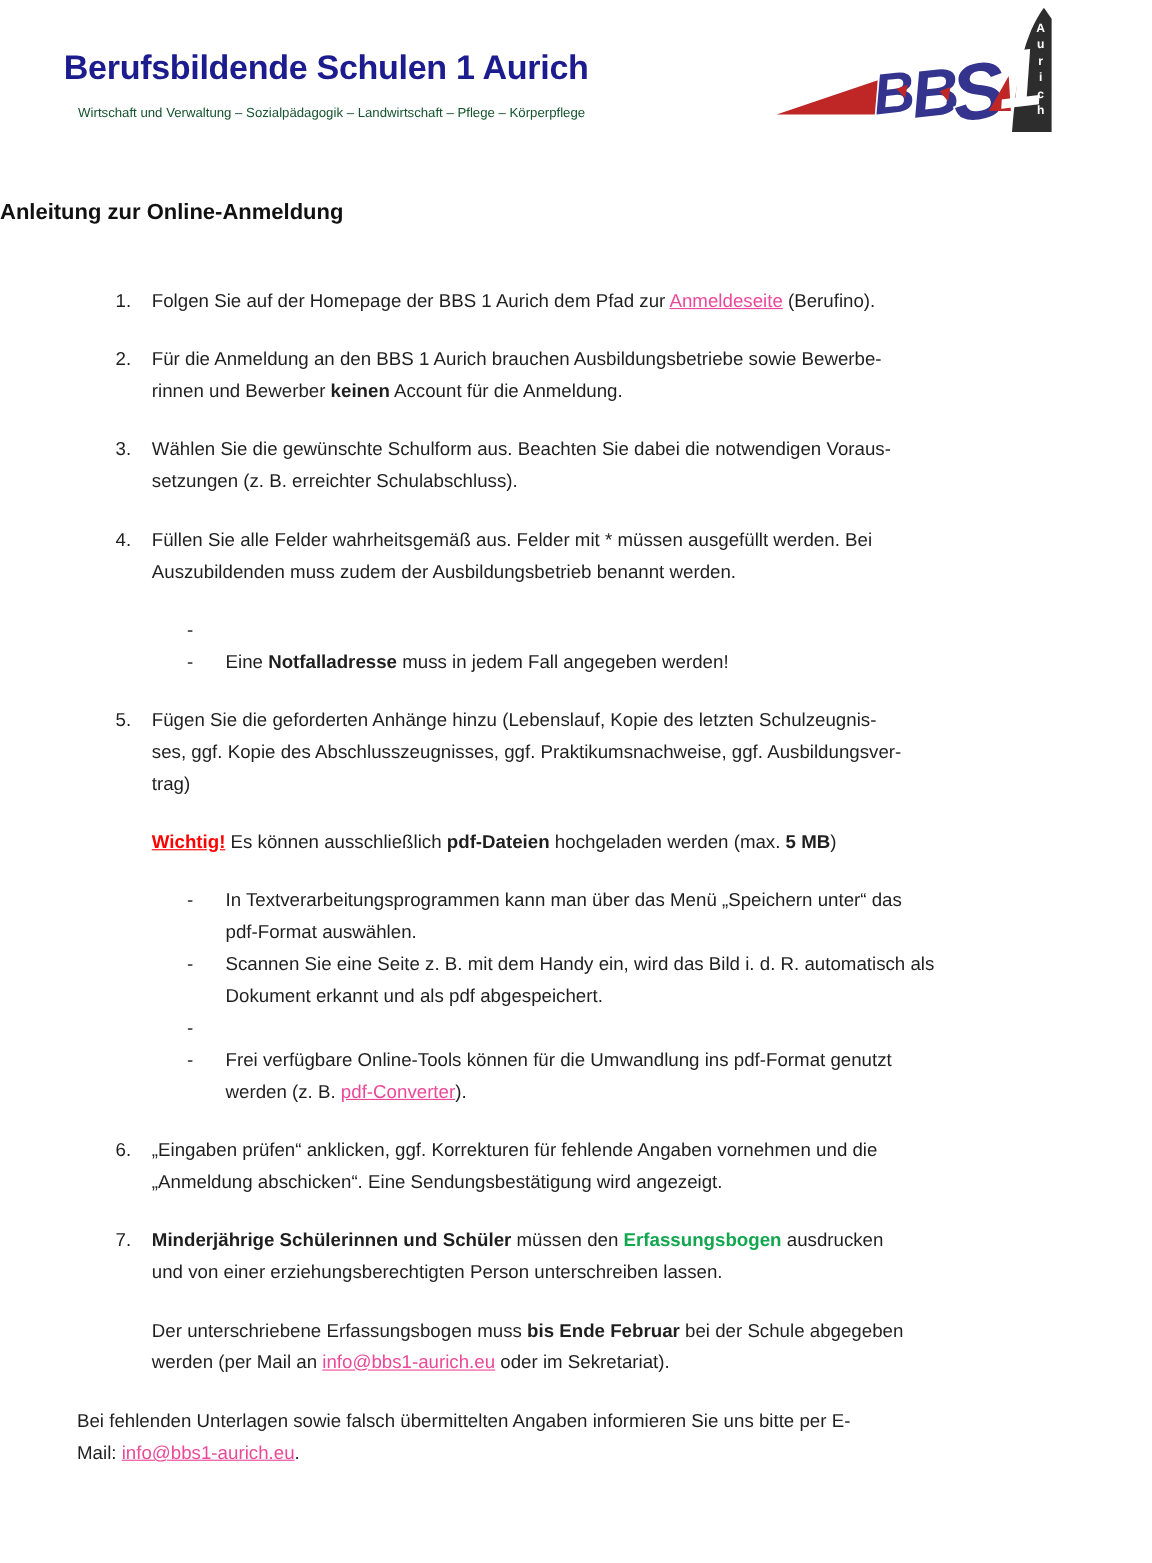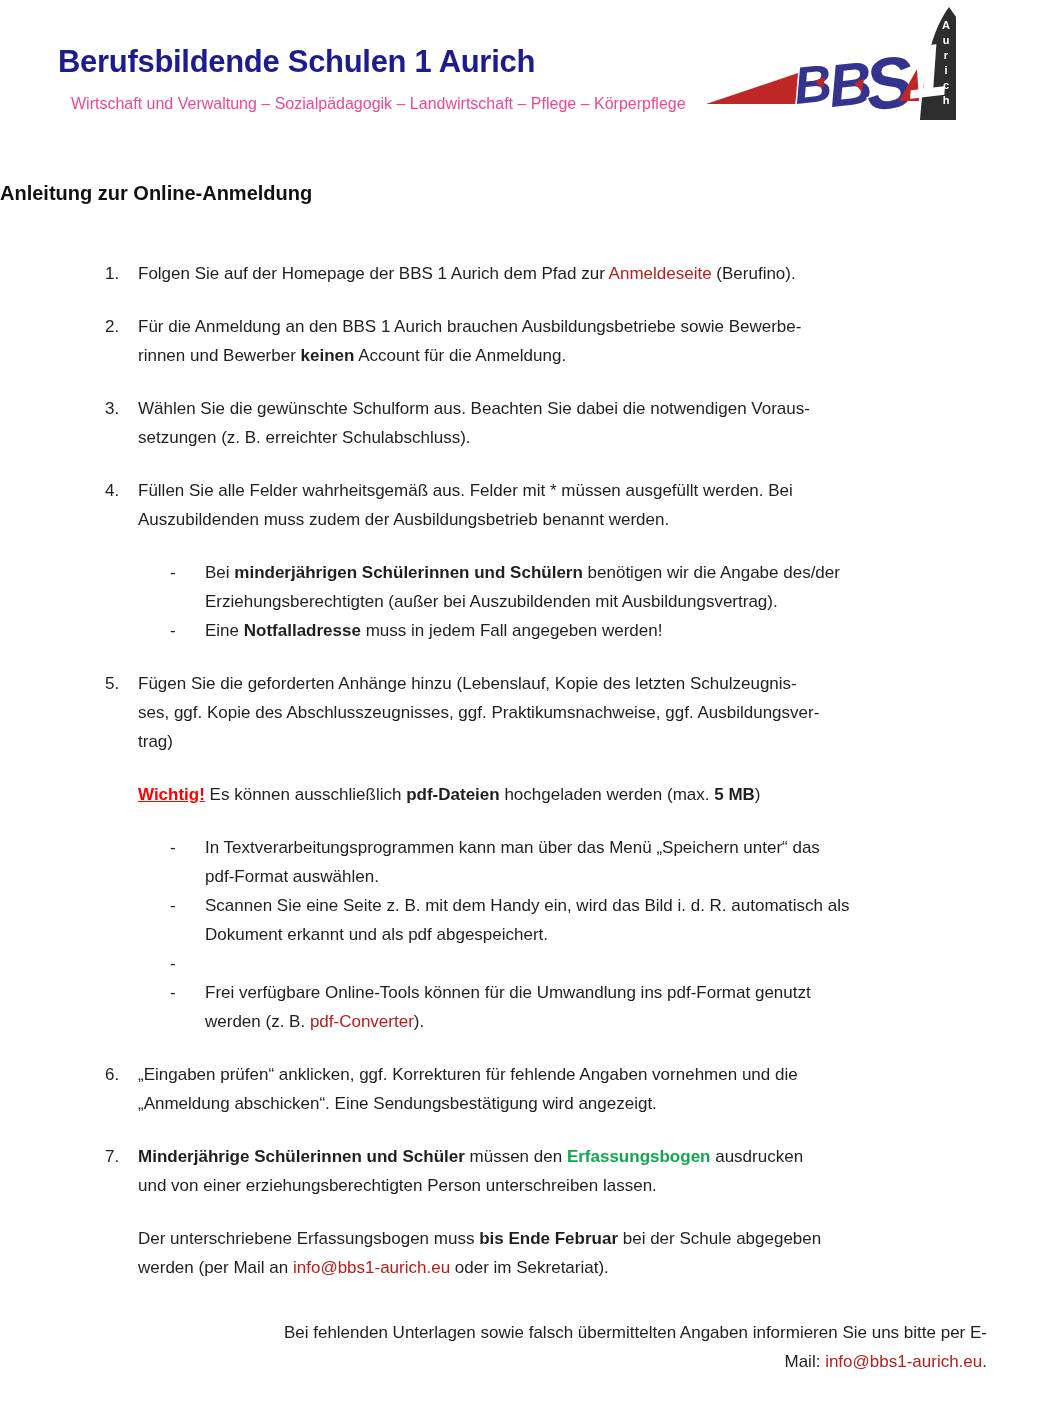--- a/index.html
+++ b/index.html
@@ -13,43 +13,43 @@
   }
   
   .header { position:relative; height:130px; }
   .school-name {
     position:absolute; left:58px; top:44px;
     font-size:31px; font-weight:bold; color:#1c1c8f;
     letter-spacing:-0.3px; margin:0;
   }
   .school-sub {
     position:absolute; left:71px; top:95px;
-    font-size:16px; color:#ec4899;
+    font-size:12px; color:#14532d;
   }
   .logo { position:absolute; top:7px; right:84px; width:260px; height:114px; }
   .logo text { font-family:"Liberation Sans", sans-serif; }
   
   .doc-title {
     margin:52px 0 0 0;
     text-align:left;
     font-size:20px; font-weight:bold; color:#111;
   }
   .body { padding:0 60px 0 70px; font-size:17px; line-height:29px; }
   .row { display:flex; align-items:flex-start; margin-top:24px; }
   .row.tight { margin-top:0; }
   .row.first { margin-top:54px; }
   .num  { flex:0 0 33px; margin-left:35px; }
   .dash { flex:0 0 35px; margin-left:100px; }
   .txt  { flex:1 1 auto; white-space:pre-wrap; }
   .para { margin-top:24px; margin-left:68px; white-space:pre-wrap; }
-  .footer { margin-top:36px; margin-left:0; white-space:pre-wrap;text-align:right; }
+  .footer { margin-top:24px; margin-left:0; white-space:pre-wrap; }
   .b { font-weight:bold; }
   .red-b { font-weight:bold; color:#fe0000;text-decoration:underline; }
   .green-b { font-weight:bold; color:#12a74f; }
-  a.lnk { color:#b91c1c; cursor:pointer; }
+  a.lnk { color:#ec4899; text-decoration:underline; cursor:pointer; }
 </style>
 </head>
 <body>
 
 <div class="page">
 
   <div class="header">
     <h1 class="school-name">Berufsbildende Schulen 1 Aurich</h1>
     <div class="school-sub">Wirtschaft und Verwaltung – Sozialpädagogik – Landwirtschaft – Pflege – Körperpflege</div>
 
@@ -97,22 +97,20 @@
     </div>
 
     <div class="row">
       <span class="num">4.</span>
       <span class="txt">Füllen Sie alle Felder wahrheitsgemäß aus. Felder mit * müssen ausgefüllt werden. Bei
 Auszubildenden muss zudem der Ausbildungsbetrieb benannt werden.</span>
     </div>
 
     <div class="row">
       <span class="dash">-</span>
-      <span class="txt"><span>Bei </span><span class="b">minderjährigen Schülerinnen und Schülern</span><span> benötigen wir die Angabe des/der
-Erziehungsberechtigten (außer bei Auszubildenden mit Ausbildungsvertrag).</span></span>
     </div>
     <div class="row tight">
       <span class="dash">-</span>
       <span class="txt"><span>Eine </span><span class="b">Notfalladresse</span><span> muss in jedem Fall angegeben werden!</span></span>
     </div>
 
     <div class="row">
       <span class="num">5.</span>
       <span class="txt">Fügen Sie die geforderten Anhänge hinzu (Lebenslauf, Kopie des letzten Schulzeugnis-
 ses, ggf. Kopie des Abschlusszeugnisses, ggf. Praktikumsnachweise, ggf. Ausbildungsver-

